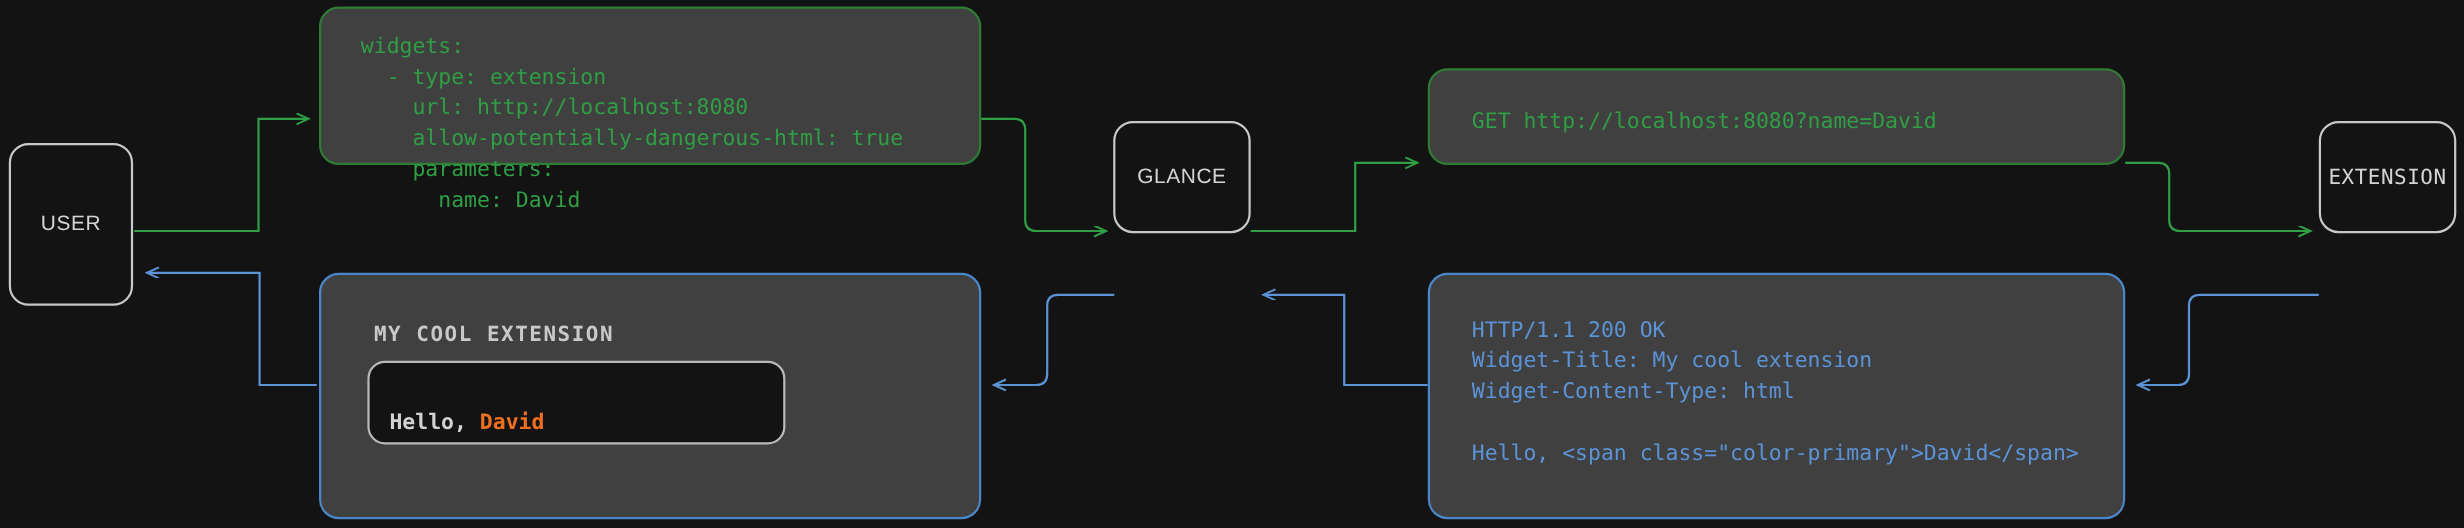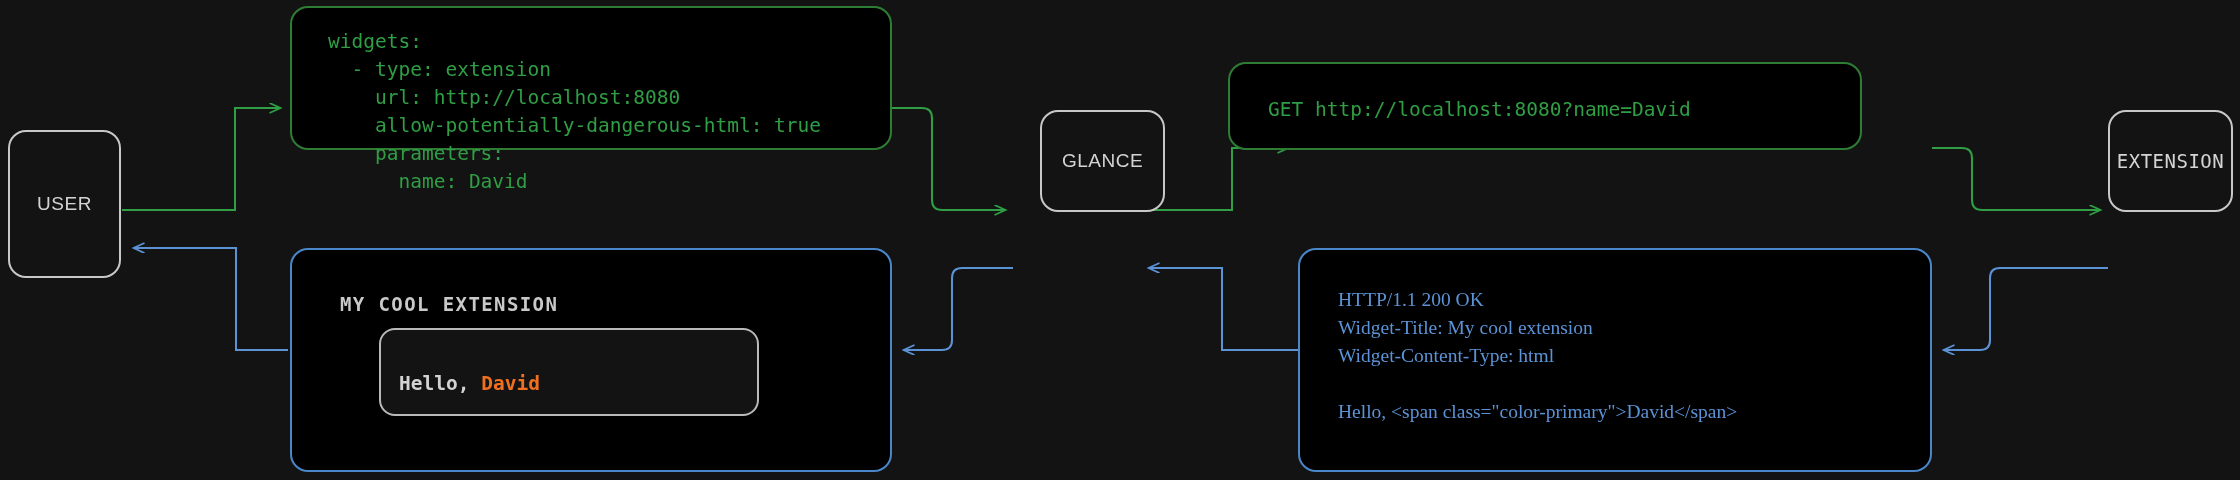--- a/index.html
+++ b/index.html
@@ -14,31 +14,31 @@
     position:absolute;box-sizing:border-box;
     border:2px solid #c8c8c8;border-radius:18px;background:#131313;
     display:flex;align-items:center;justify-content:center;
   }
   .node-label{color:#d4d4d4;letter-spacing:.5px;}
   .node-sans .node-label{font-family:"Liberation Sans","DejaVu Sans",sans-serif;font-size:19px;}
   .node-mono .node-label{font-family:"DejaVu Sans Mono","Liberation Mono",monospace;font-size:19px;}
 
   .card{
     position:absolute;box-sizing:border-box;
-    border:2px solid;border-radius:18px;background:#000000;
+    border:2px solid;border-radius:18px;background:#404040;
   }
   .card-green{border-color:#2f7d35;}
   .card-blue{border-color:#4a86c8;}
 
   .code{
     position:absolute;white-space:pre;font-size:19.5px;line-height:28px;
     font-family:"DejaVu Sans Mono","Liberation Mono",monospace;
   }
   .code-green{color:#2f9e44;}
-  .code-blue{color:#5b93d6;font-family:Liberation Serif, serif;}
+  .code-blue{color:#5b93d6;}
 
   .widget-title{
     position:absolute;color:#c9c9c9;font-size:19px;letter-spacing:1.4px;
     font-family:"DejaVu Sans Mono","Liberation Mono",monospace;
   }
   .widget-inner{
     position:absolute;box-sizing:border-box;
     border:2px solid #b9b9b9;border-radius:16px;background:#131313;
   }
   .widget-text{
@@ -76,49 +76,49 @@
 
     <path d="M1013,268 H962 Q952,268 952,278 V340 Q952,350 942,350 H904" fill="none" stroke="#5b93d6" stroke-width="2" marker-end="url(#ahL)"></path>
 
     <path d="M288,350 H236 V248 H134" fill="none" stroke="#5b93d6" stroke-width="2" marker-end="url(#ahL)"></path>
   </svg>
 
   <div class="node node-sans" style="left:8px;top:130px;width:113px;height:148px;">
     <span class="node-label">USER</span>
   </div>
 
-  <div class="node node-sans" style="left:1012px;top:110px;width:125px;height:102px;margin-left:28px;">
+  <div class="node node-sans" style="left:1012px;top:110px;width:125px;height:102px;">
     <span class="node-label">GLANCE</span>
   </div>
 
   <div class="node node-mono" style="left:2108px;top:110px;width:125px;height:102px;align-items:center;">
     <span class="node-label">EXTENSION</span>
   </div>
 
   <div class="card card-green" style="left:290px;top:6px;width:602px;height:144px;">
     <div class="code code-green" style="left:36px;top:20px;">widgets:
   - type: extension
     url: http://localhost:8080
     allow-potentially-dangerous-html: true
     parameters:
       name: David</div>
   </div>
 
-  <div class="card card-green" style="left:1228px;top:62px;width:634px;height:88px;">
+  <div class="card card-green" style="left:1298px;top:62px;width:634px;height:88px;">
     <div class="code code-green" style="left:38px;top:32px;">GET http://localhost:8080?name=David</div>
   </div>
 
   <div class="card card-blue" style="left:1298px;top:248px;width:634px;height:224px;">
     <div class="code code-blue" style="left:38px;top:36px;">HTTP/1.1 200 OK
 Widget-Title: My cool extension
 Widget-Content-Type: html
 
 Hello, &lt;span class="color-primary"&gt;David&lt;/span&gt;</div>
   </div>
 
   <div class="card card-blue" style="left:290px;top:248px;width:602px;height:224px;font-weight:bold;">
     <div class="widget-title" style="left:48px;top:43px;">MY COOL EXTENSION</div>
-    <div class="widget-inner" style="left:42px;top:78px;width:380px;height:88px;margin-left:45px;">
+    <div class="widget-inner" style="left:42px;top:78px;width:380px;height:76px;">
       <div class="widget-text" style="left:18px;top:42px;"><span>Hello, </span><span class="accent">David</span></div>
     </div>
   </div>
 
 </div>
 
 </body></html>

